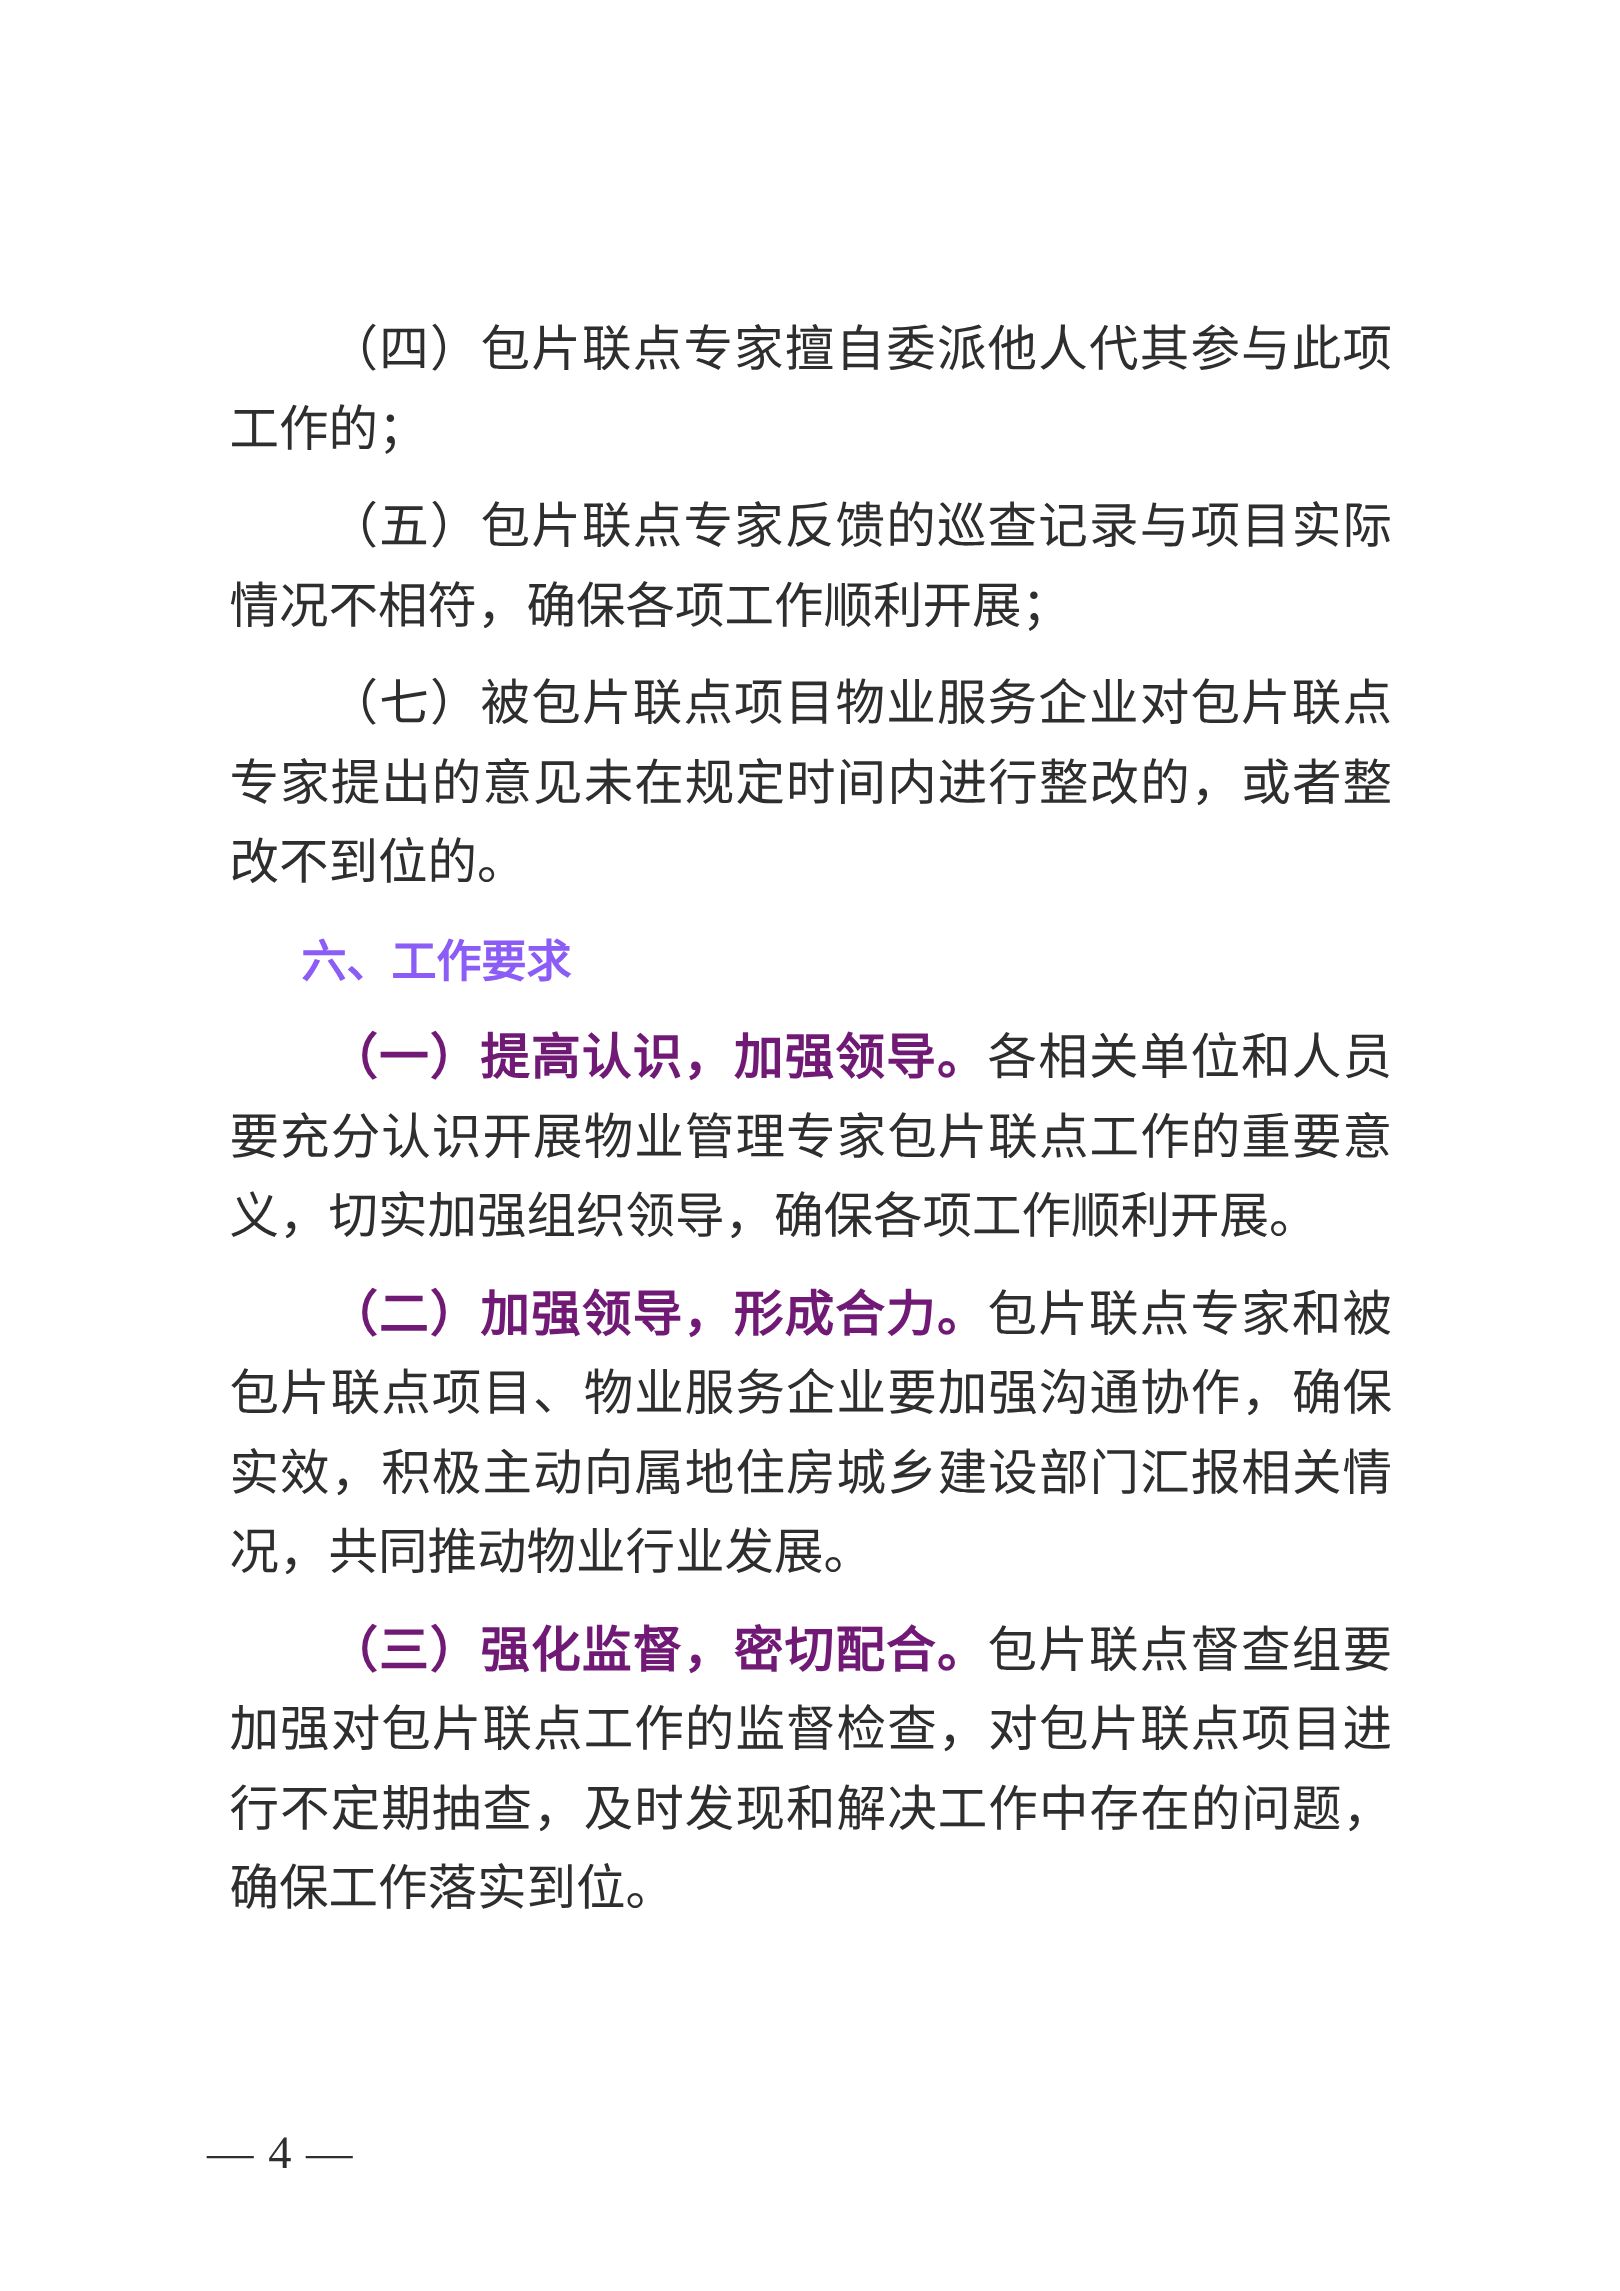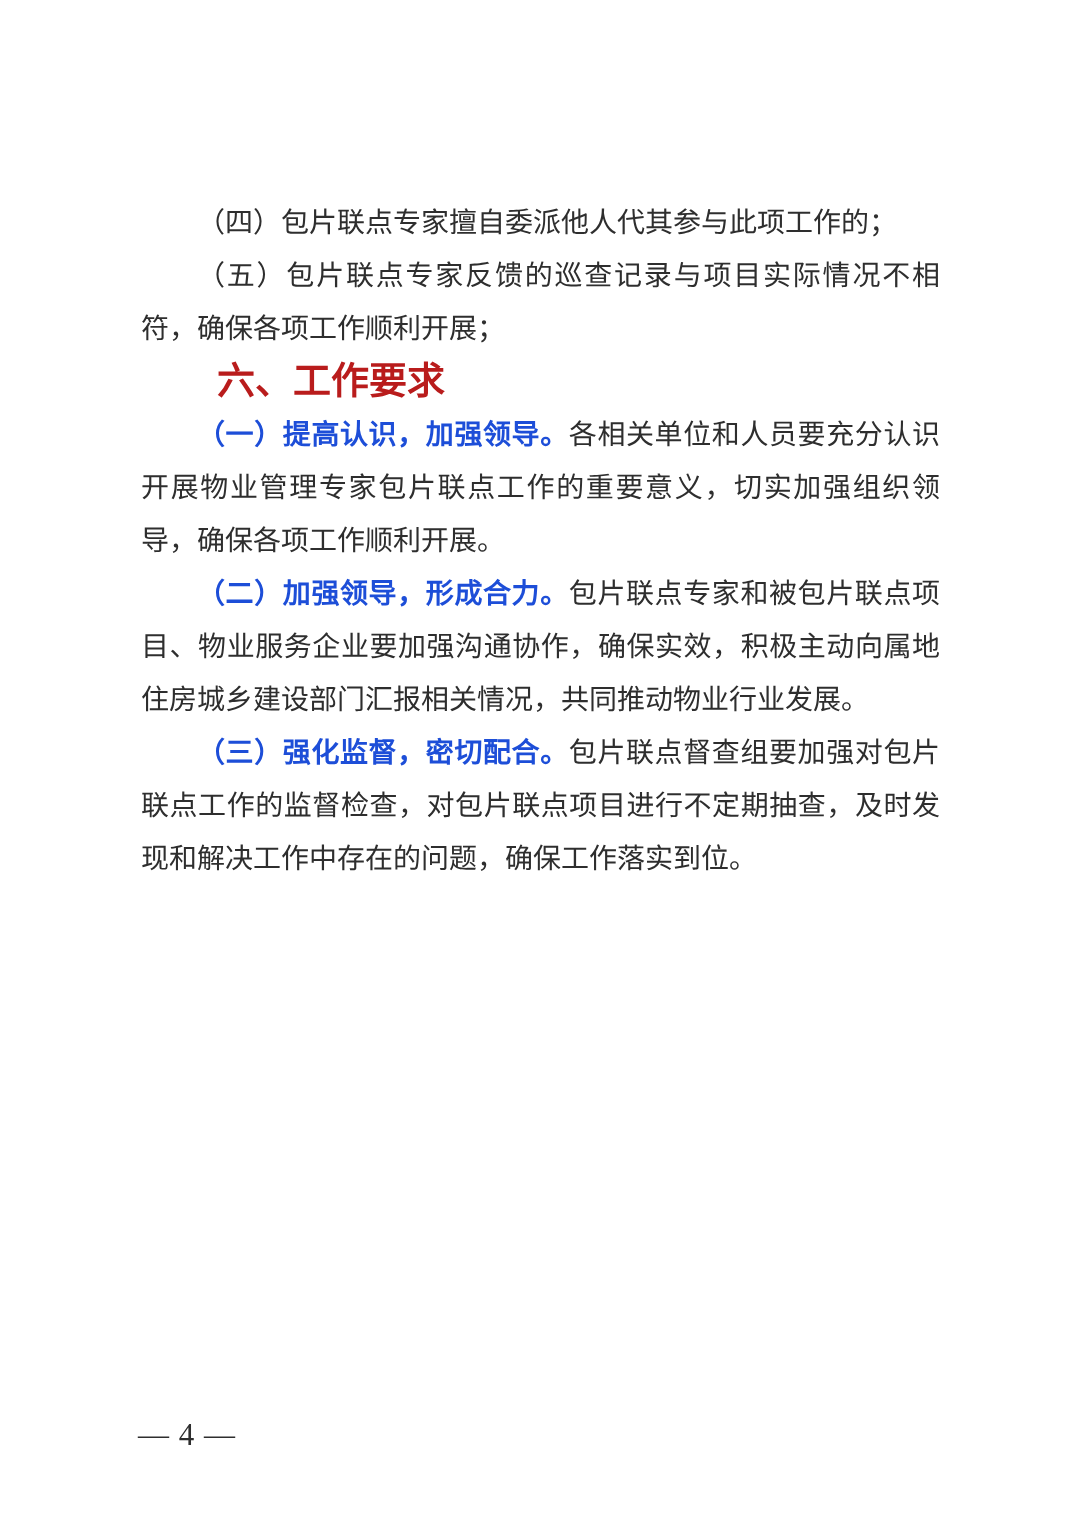--- a/index.html
+++ b/index.html
@@ -17,42 +17,42 @@
     overflow: hidden;
     font-family: "Liberation Serif", "DejaVu Serif", serif;
   }
   .content {
     position: absolute;
     left: 141px;
     top: 196px;
     width: 799px;
   }
   .para {
-    margin: 0;
-    font-size: 28px;
+    margin: 12px;
+    font-size: 33px;
     line-height: 53px;
     color: #2e2e2e;
     text-align: justify;
     text-justify: inter-character;
     text-indent: 2em;
     letter-spacing: 0;
     font-family: "Liberation Serif", "DejaVu Serif", serif;
   }
   .section-heading {
     margin: 0;
-    font-size: 38px;
+    font-size: 30px;
     line-height: 53px;
-    color: #b91c1c;
+    color: #8b5cf6;
     text-indent: 2em;
     font-weight: 700;
     font-family: "Liberation Sans", "DejaVu Sans", sans-serif;
   }
   .lead-emphasis {
     font-weight: 700;
-    color: #1d4ed8;
+    color: #701a75;
   }
   .footer {
     position: absolute;
     left: 138px;
     top: 1413px;
     font-size: 31px;
     line-height: 44px;
     color: #2e2e2e;
     letter-spacing: 1px;
     font-family: "Liberation Serif", "DejaVu Serif", serif;
@@ -66,20 +66,23 @@
 
     <p class="para">
       <span>（四）包片联点专家擅自委派他人代其参与此项工作的；</span>
     </p>
 
     <p class="para">
       <span>（五）包片联点专家反馈的巡查记录与项目实际情况不相符，确保各项工作顺利开展；</span>
     </p>
 
 
+    <p class="para">
+      <span>（七）被包片联点项目物业服务企业对包片联点专家提出的意见未在规定时间内进行整改的，或者整改不到位的。</span>
+    </p>
 
     <h2 class="section-heading">六、工作要求</h2>
 
     <p class="para">
       <span class="lead-emphasis">（一）提高认识，加强领导。</span><span>各相关单位和人员要充分认识开展物业管理专家包片联点工作的重要意义，切实加强组织领导，确保各项工作顺利开展。</span>
     </p>
 
     <p class="para">
       <span class="lead-emphasis">（二）加强领导，形成合力。</span><span>包片联点专家和被包片联点项目、物业服务企业要加强沟通协作，确保实效，积极主动向属地住房城乡建设部门汇报相关情况，共同推动物业行业发展。</span>
     </p>

